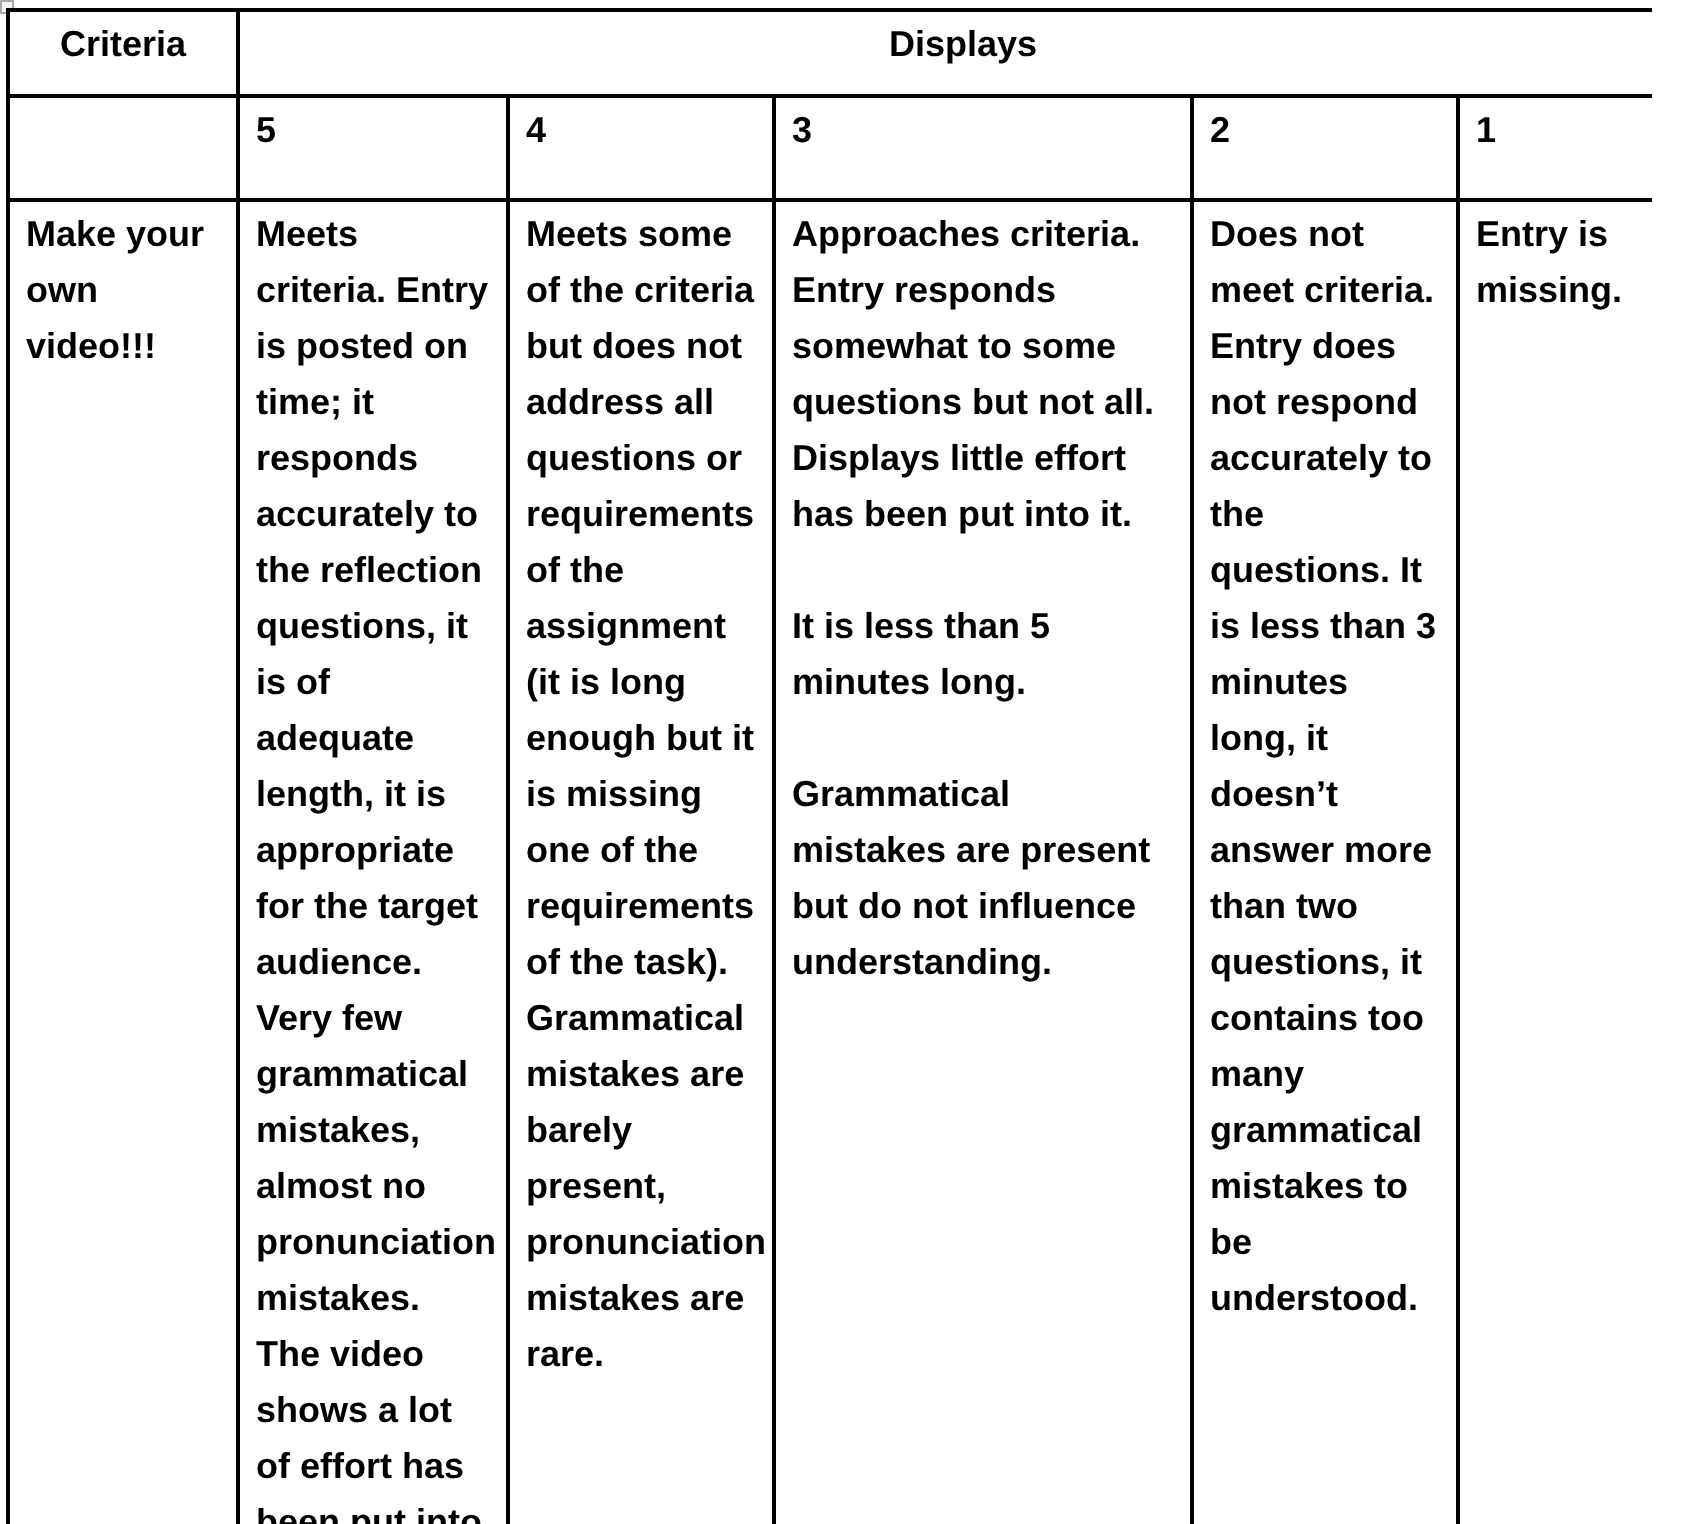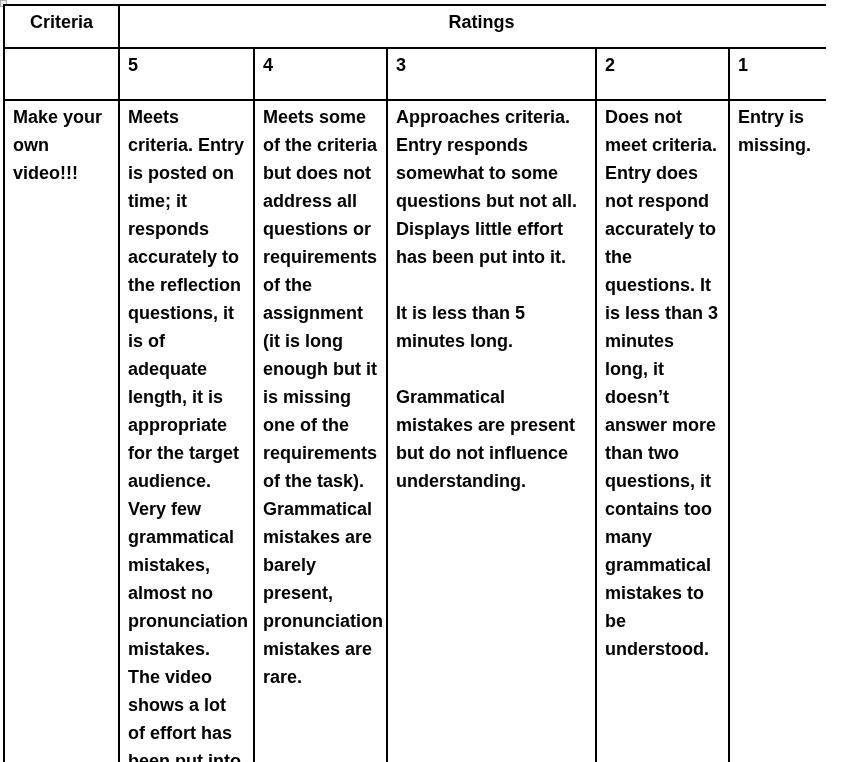--- a/index.html
+++ b/index.html
@@ -69,21 +69,21 @@
       <col style="width:135px">
       <col style="width:133px">
       <col style="width:209px">
       <col style="width:133px">
       <col style="width:115px">
     </colgroup>
 
     <tbody>
         <tr class="row-header">
       <td class="center">Criteria</td>
-      <td class="center" colspan="5">Ratings</td>
+      <td class="center" colspan="5">Displays</td>
     </tr>
 
     <tr class="row-levels">
       <td></td>
       <td>5</td>
       <td>4</td>
       <td>3</td>
       <td>2</td>
       <td>1</td>
     </tr>

